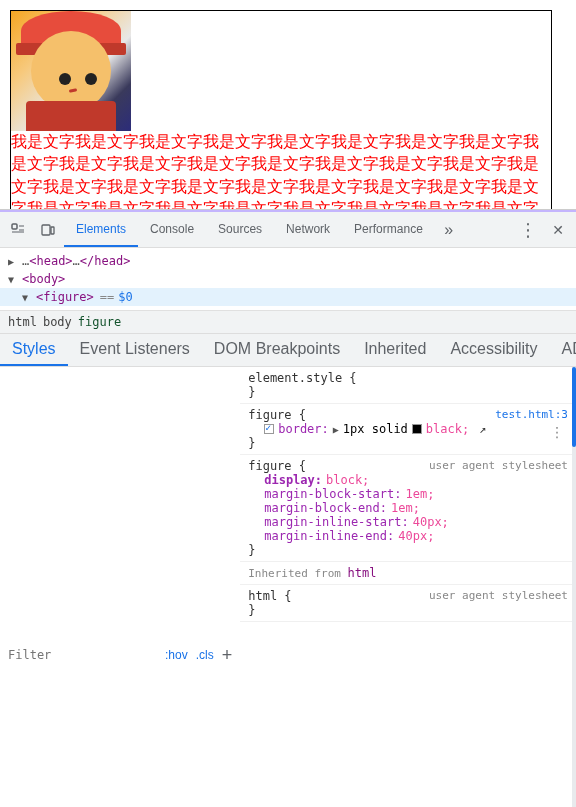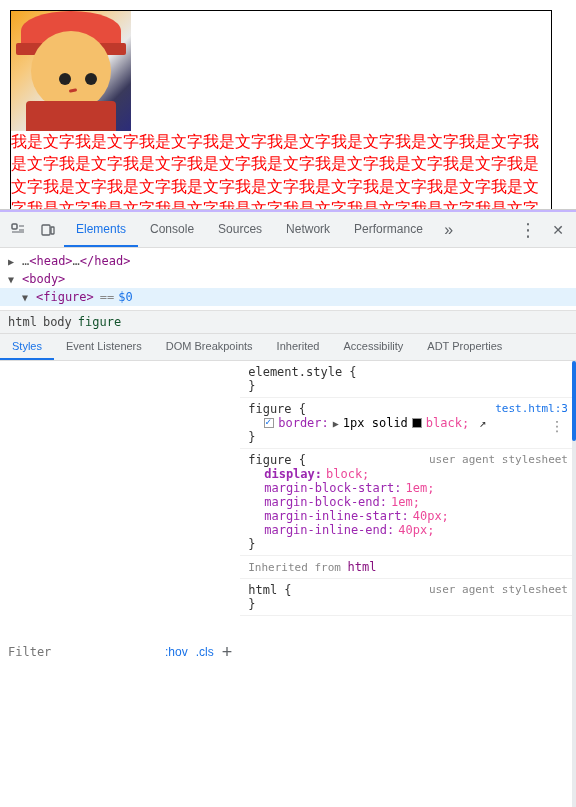--- a/index.html
+++ b/index.html
@@ -239,21 +239,21 @@
     .sub-tabs {
       display: flex;
       background: #f1f3f4;
       border-bottom: 1px solid #ddd;
       flex-shrink: 0;
       overflow-x: auto;
     }
 
     .sub-tab {
       padding: 6px 12px;
-      font-size: 11px;
+      font-size: 16px;
       color: #5f6368;
       cursor: pointer;
       white-space: nowrap;
       border-bottom: 2px solid transparent;
     }
     .sub-tab.active {
       color: #1a73e8;
       border-bottom: 2px solid #1a73e8;
     }
 

